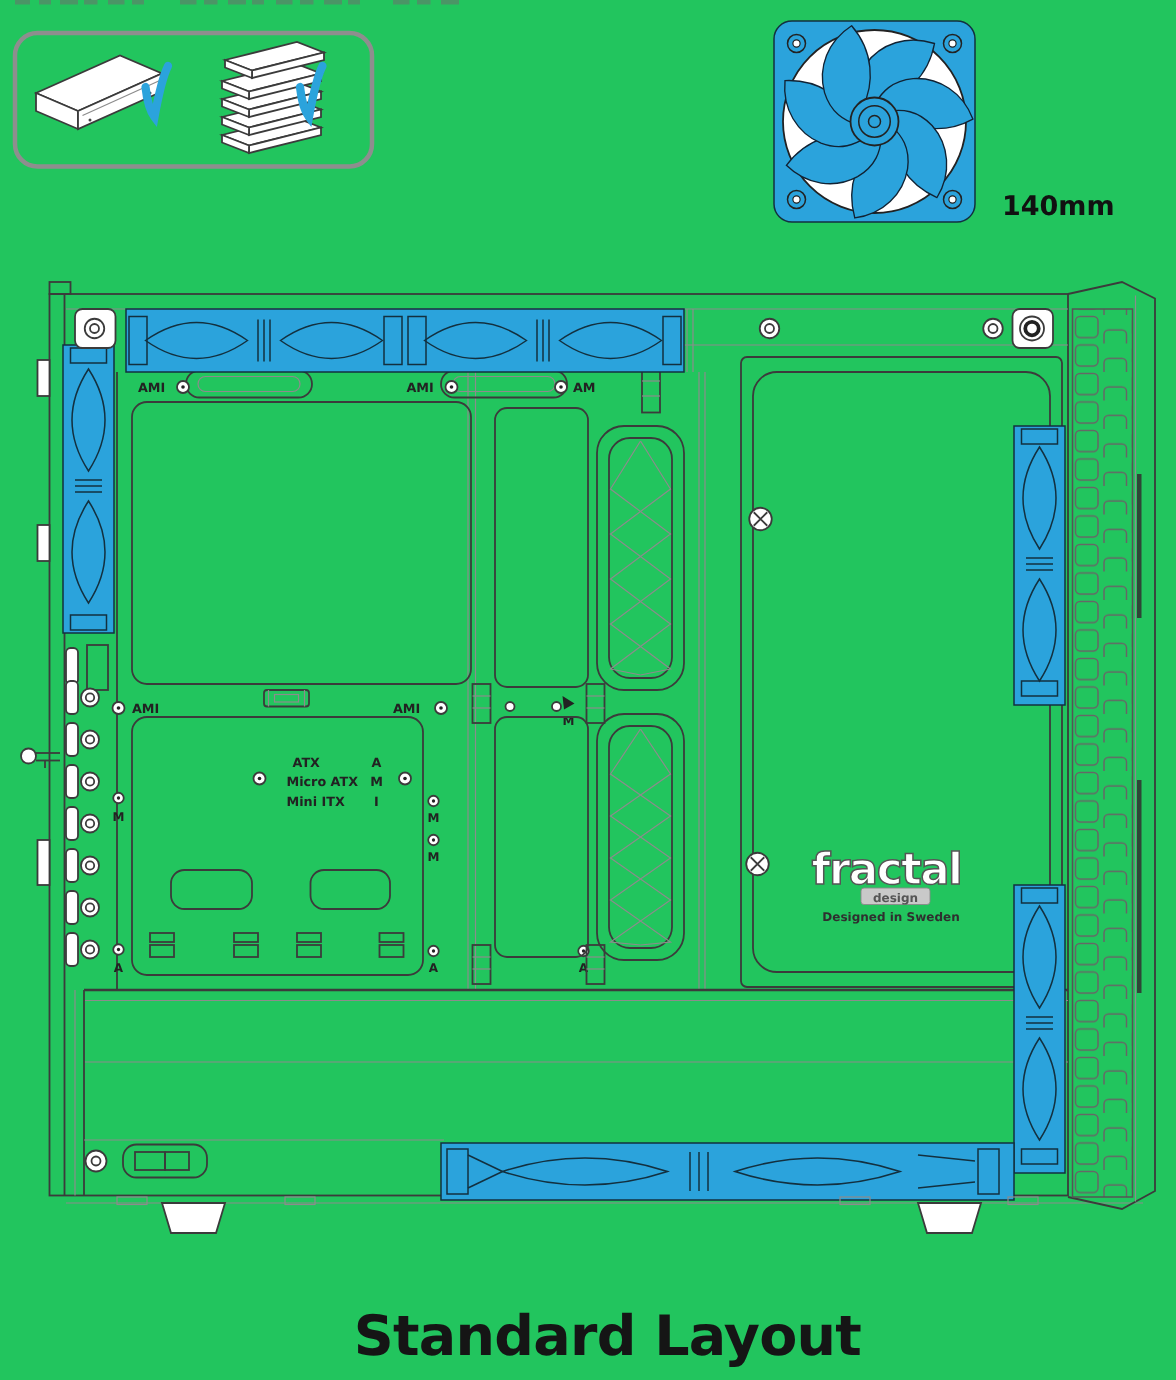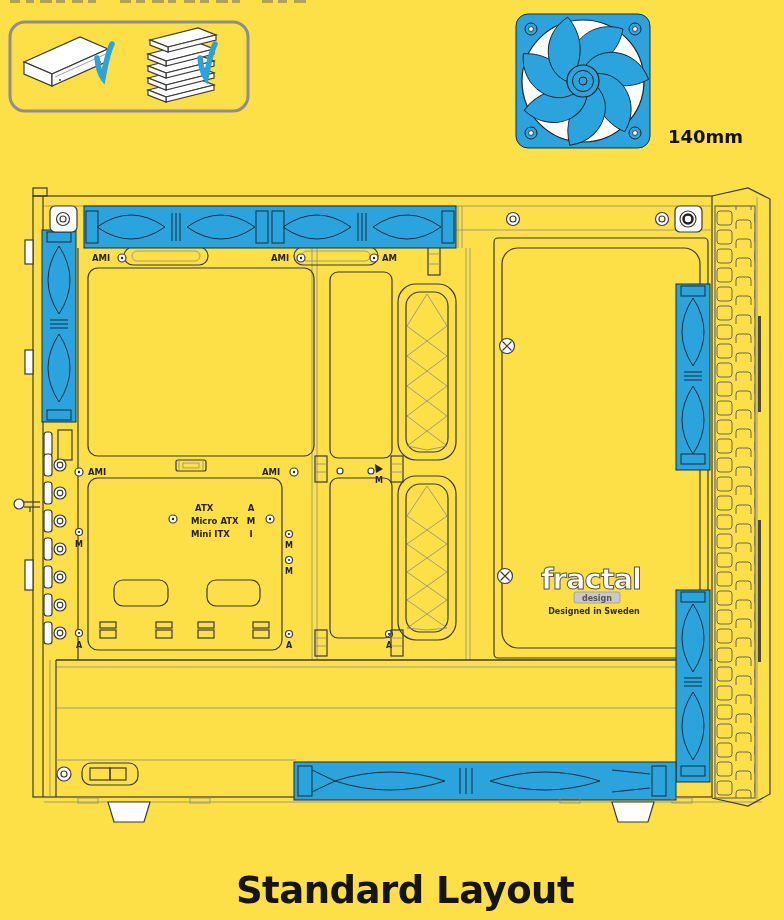--- a/index.html
+++ b/index.html
@@ -1,21 +1,21 @@
 <!DOCTYPE html>
 <html><head>
 <meta charset="utf-8">
 <style>
   :root{
     --accent:#2BA3DC;
     --line:#3b3b3b;
     --thin:#8c8c8c;
   }
   html,body{margin:0;padding:0;background:#fff;}
-  .page{position:relative;width:784px;height:920px;background:#fde047;overflow:hidden;
+  .page{position:relative;width:784px;height:920px;background:#22c55e;overflow:hidden;
         font-family:"DejaVu Sans","Liberation Sans",sans-serif;}
   svg{position:absolute;left:0;top:0;}
   
   .ln{stroke:var(--line);fill:none;stroke-width:1.2;}
   .lnf{fill:#fff;stroke:var(--line);stroke-width:1.2;}
   .ln2{stroke:var(--line);fill:none;stroke-width:1.6;}
   .thin{stroke:var(--thin);fill:none;stroke-width:0.8;}
   .blue{fill:var(--accent);stroke:#13303f;stroke-width:1;}
   .bdet{stroke:#13303f;fill:none;stroke-width:1;}
   .mk{font:700 8.5px "DejaVu Sans",sans-serif;fill:#222;}

